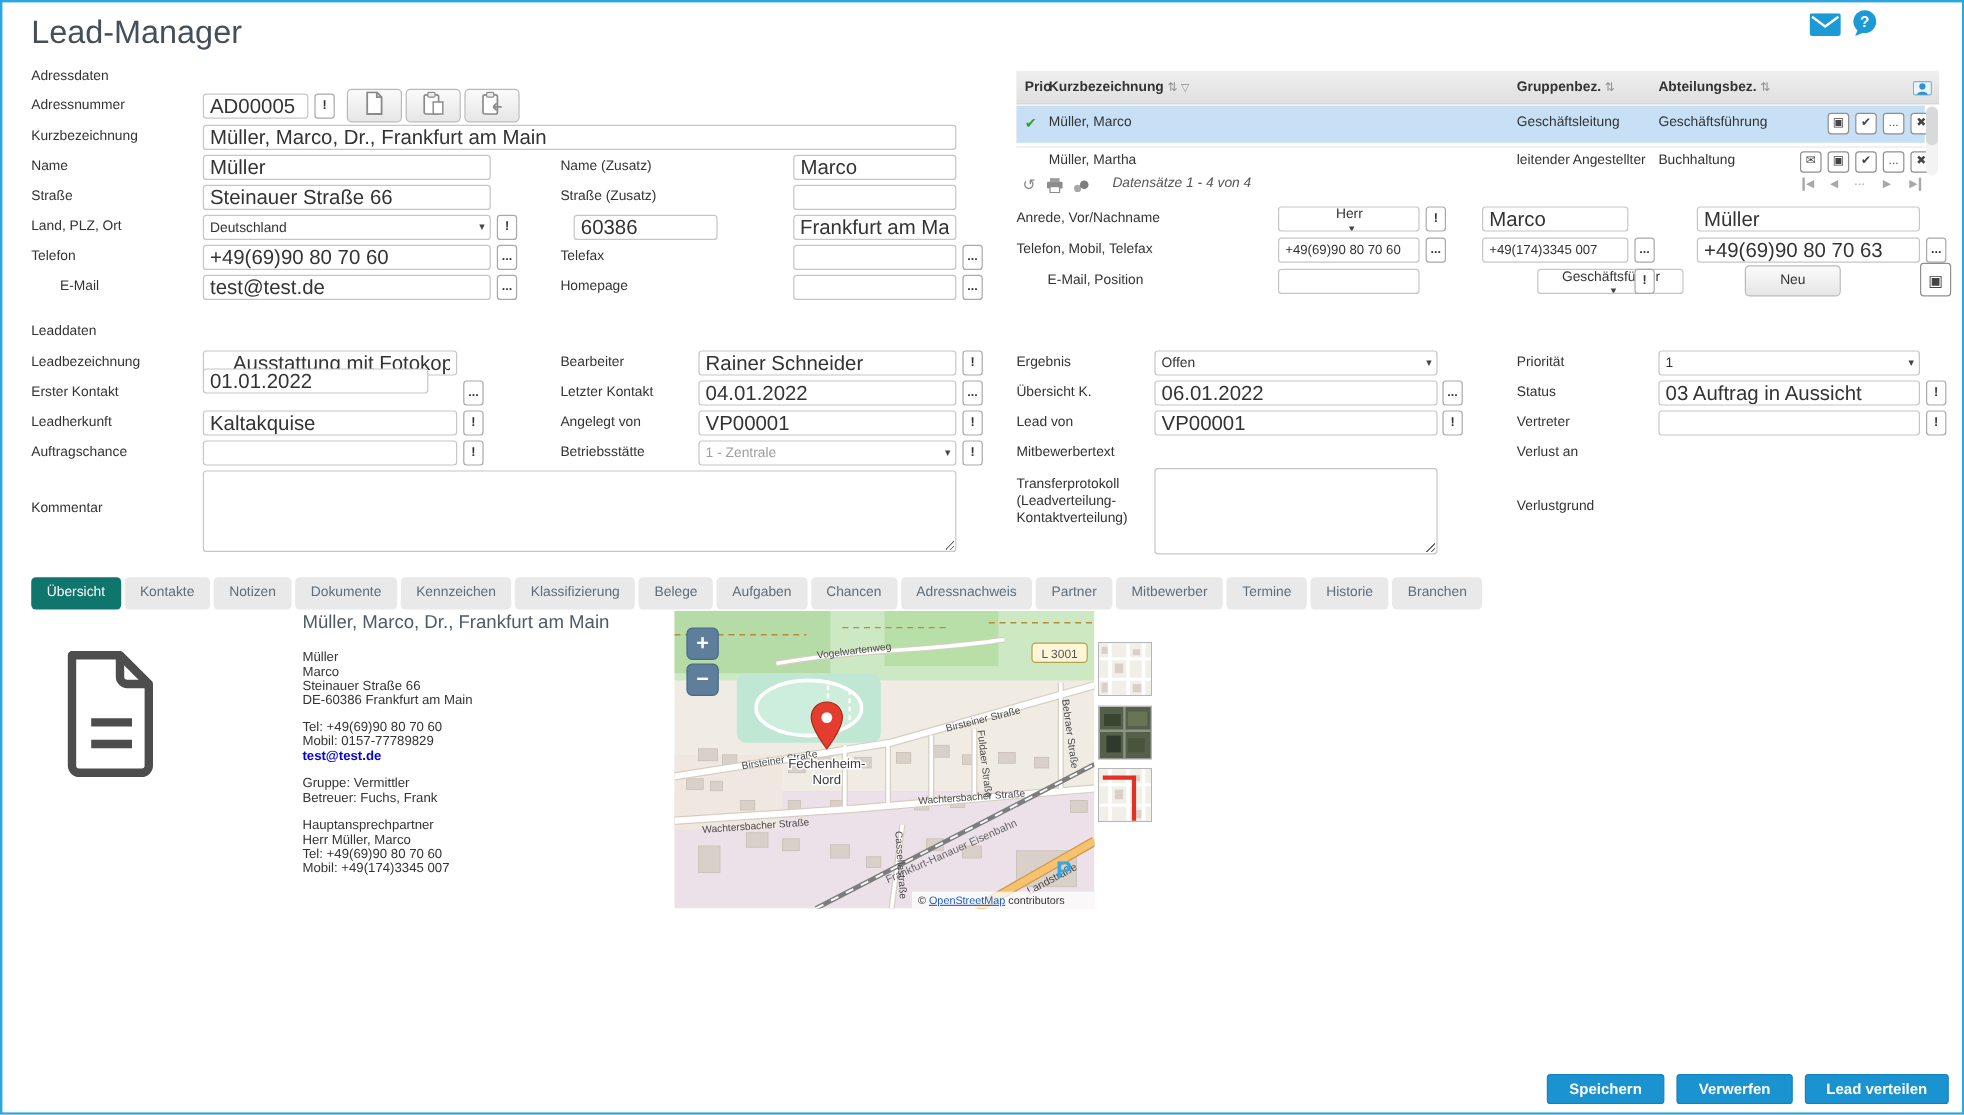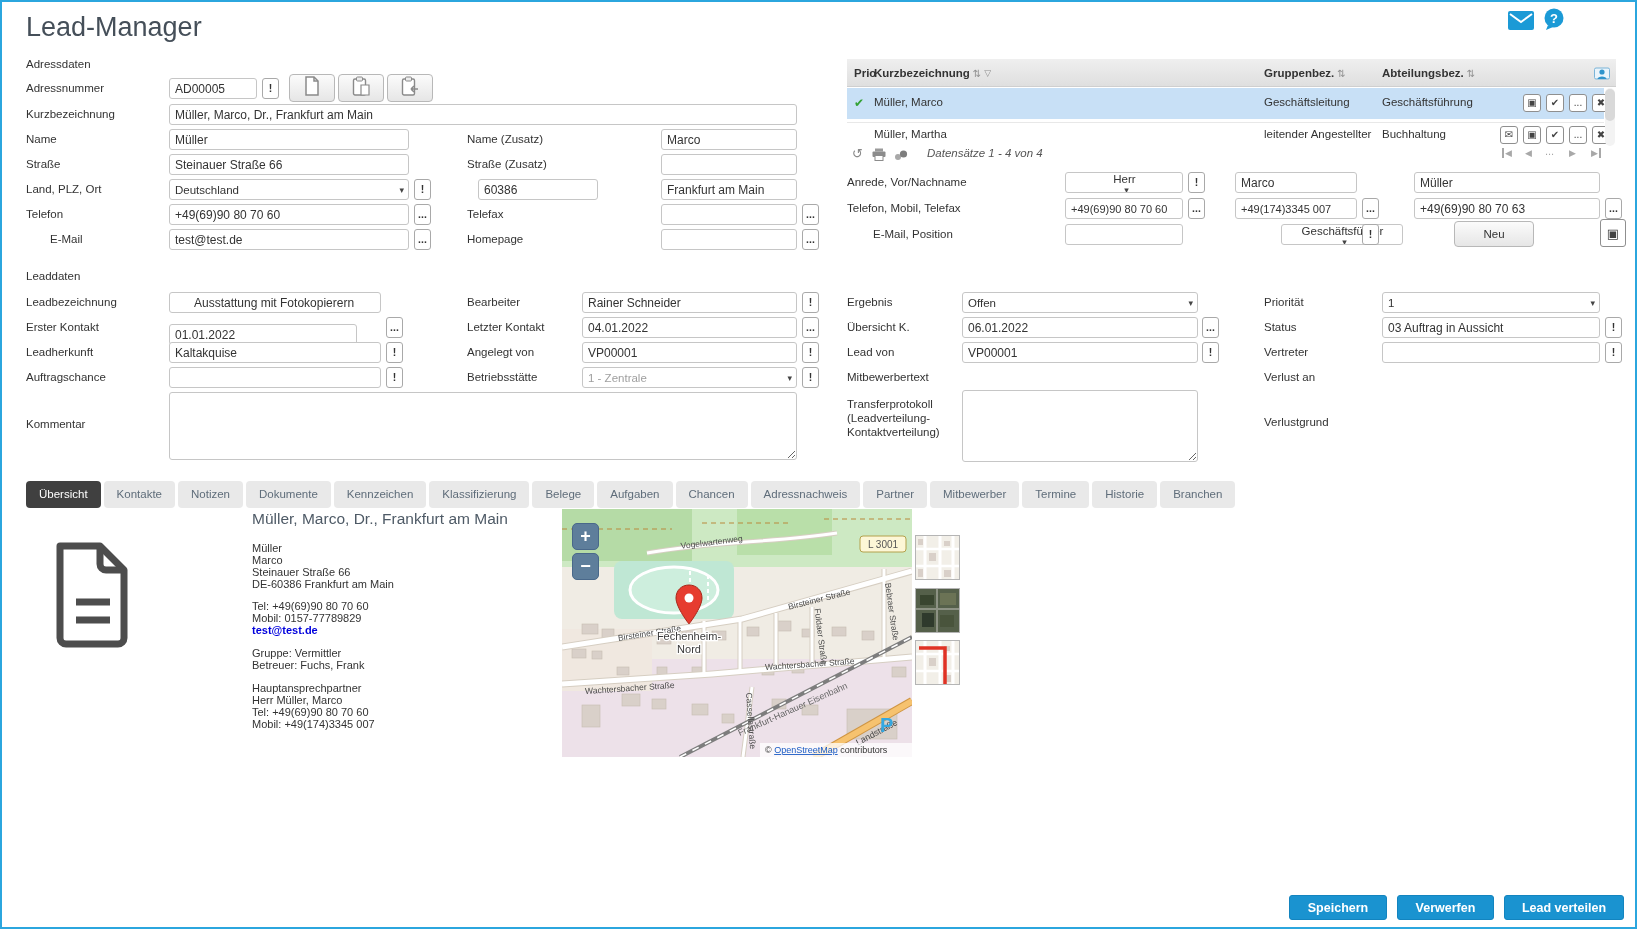--- a/index.html
+++ b/index.html
@@ -2,21 +2,21 @@
 <html><head>
 <meta charset="utf-8">
 <style>
   * { box-sizing: border-box; margin: 0; padding: 0; }
   body { margin:0; background:#fff; font-family:"Liberation Sans","DejaVu Sans",sans-serif; }
   #app { position:relative; width:1637px; height:929px; background:#fff; border:2px solid #2ba6de; overflow:hidden; }
 
   .lbl { position:absolute; font-size:11.5px; color:#333; white-space:nowrap; height:20px; line-height:20px; }
   .sec { position:absolute; font-size:11.5px; color:#333; }
   .inp { position:absolute; height:21px; border:1px solid #c6c6c6; border-radius:3px; padding:0 5px;
-         font-size:12px; color:#333; background:#fff; font-family:inherit; outline:none; }
+         font-size:17px; color:#333; background:#fff; font-family:inherit; outline:none; }
   .sel { position:absolute; height:21px; border:1px solid #c6c6c6; border-radius:3px; padding:0 4px 0 5px;
          font-size:11.5px; color:#333; background:#fff; display:flex; align-items:center;
          justify-content:space-between; cursor:default; white-space:nowrap; overflow:hidden; }
   .sel .chev { font-size:9px; color:#444; margin-left:4px; flex:0 0 auto; }
   .sel.disabled { color:#9f9f9f; }
   .sq  { position:absolute; width:17px; height:21px; border:1px solid #a9a9a9; border-radius:3px; background:#fff;
          font-size:10.5px; font-weight:bold; color:#333; display:flex; align-items:center; justify-content:center;
          cursor:pointer; line-height:1; }
   .tbtn{ position:absolute; width:46px; height:28px; border:1px solid #b8b8b8; border-radius:4px;
          background:linear-gradient(#fbfbfb,#e6e6e6); display:flex; align-items:center; justify-content:center; cursor:pointer; }
@@ -44,21 +44,21 @@
   .gficon { position:absolute; top:2px; color:#8a8a8a; font-size:13px; cursor:pointer; line-height:14px; }
   #records-info { position:absolute; left:80px; top:2px; font-style:italic; color:#555; font-size:11.5px; }
   .pag { position:absolute; top:3px; color:#a8a8a8; font-size:9px; cursor:pointer; }
   .pag.first { border-left:2px solid #a8a8a8; padding-left:1px; }
   .pag.last  { border-right:2px solid #a8a8a8; padding-right:1px; }
 
   
   #tabs { position:absolute; left:24px; top:479px; display:flex; gap:3px; }
   .tab { height:27px; line-height:27px; padding:0 13px; background:#e9e9e9; color:#5f6d7a; font-size:11.5px;
          border-radius:4px; cursor:pointer; white-space:nowrap; }
-  .tab.active { background:#404040; color:#fff; }
+  .tab.active { background:#0f766e; color:#fff; }
 
   
   #ov-heading { position:absolute; left:250px; top:508px; font-size:15.5px; color:#4e5a66; }
   .ovl { position:absolute; left:250px; font-size:11px; color:#333; white-space:nowrap; }
   .link { color:#0000dd; cursor:pointer; }
 
   #map { position:absolute; left:560px; top:507px; width:350px; height:248px; }
   .mzoom { position:absolute; left:10px; width:27px; height:27px; background:#5e7e9b; border:1px solid #49688a;
            border-radius:5px; color:#fff; font-size:18px; font-weight:bold; display:flex; align-items:center;
            justify-content:center; cursor:pointer; z-index:2; }
@@ -267,21 +267,21 @@
     <span>Offen</span>
     <span class="chev">▾</span>
   </div>
   <div class="lbl" style="left:1262px;top:290px;">Priorität</div>
   <div class="sel" style="left:1380px;top:290px;width:218px;">
     <span>1</span>
     <span class="chev">▾</span>
   </div>
 
   <div class="lbl" style="left:24px;top:315px;">Erster Kontakt</div>
-  <input class="inp" style="left: 167px; top: 322px; width: 188px;" value="01.01.2022">
+  <input class="inp" style="left: 167px; top: 305px; width: 188px;" value="01.01.2022">
   <div class="sq" style="left:384px;top:315px;">...</div>
   <div class="lbl" style="left:465px;top:315px;">Letzter Kontakt</div>
   <input class="inp" style="left: 580px; top: 315px; width: 215px;" value="04.01.2022">
   <div class="sq" style="left:800px;top:315px;">...</div>
   <div class="lbl" style="left:845px;top:315px;">Übersicht K.</div>
   <input class="inp" style="left: 960px; top: 315px; width: 236px;" value="06.01.2022">
   <div class="sq" style="left:1200px;top:315px;">...</div>
   <div class="lbl" style="left:1262px;top:315px;">Status</div>
   <input class="inp" style="left: 1380px; top: 315px; width: 218px;" value="03 Auftrag in Aussicht">
   <div class="sq" style="left:1603px;top:315px;">!</div>

